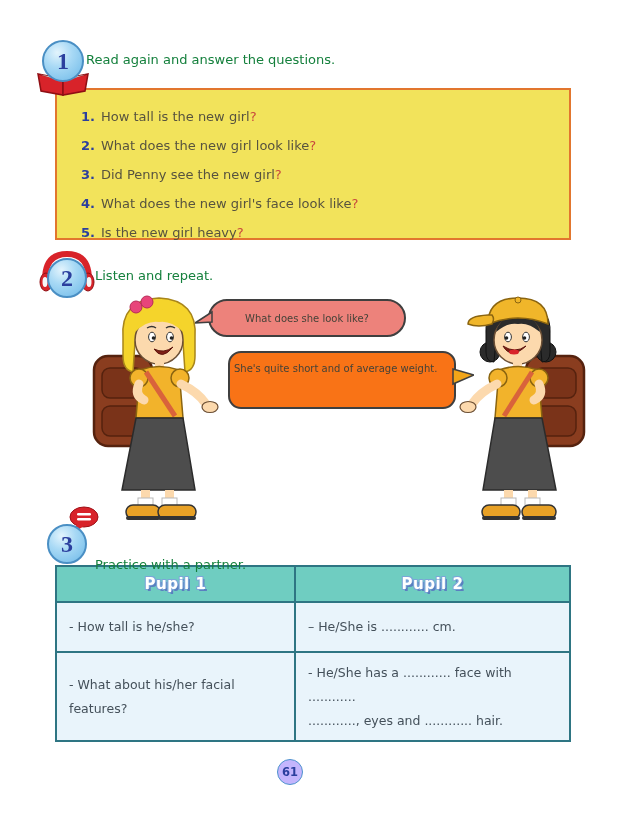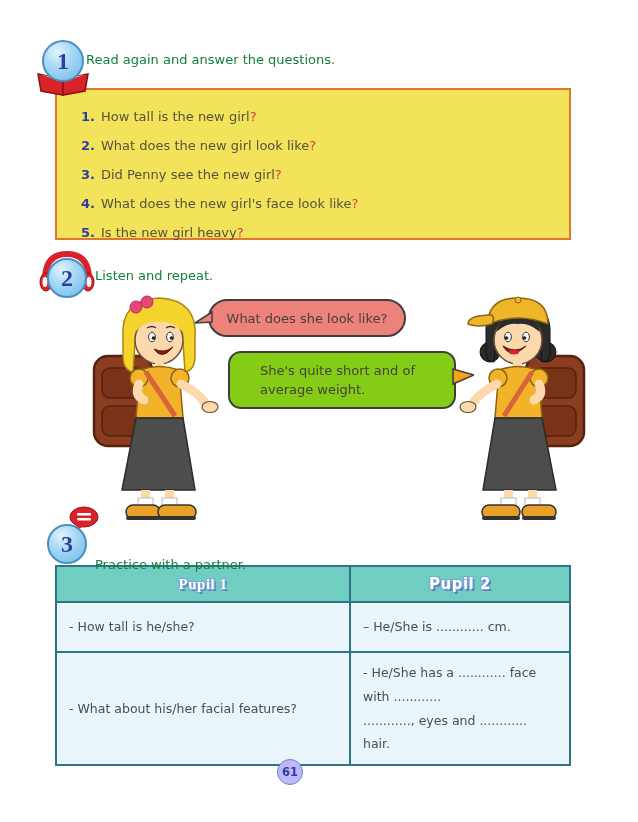--- a/index.html
+++ b/index.html
@@ -14,39 +14,39 @@
   .ex-title { position:absolute; font-size:13px; font-weight:normal; color:#15803d; z-index:3;}
 
   
   .qbox { position:absolute; left:55px; top:88px; width:516px; height:152px;
     background:#f2e35b; border:2.5px solid #e2762e; padding:12px 24px 6px 24px; }
   .qrow { height:29px; display:flex; align-items:center; font-size:13px; color:#57533f; }
   .qnum { color:#2b3f9e; font-weight:bold; margin-right:6px; }
   .qmark { color:#c8473d; }
 
   
-  .bubble { position:absolute; border:2px solid #3f3f3f; color:#454238; font-size:13px; z-index:2;}
+  .bubble { position:absolute; border:2px solid #3f3f3f; color:#454238; font-size:10px; z-index:2;}
   .bubble-pink { left:208px; top:299px; width:198px; height:38px; background:#ed827b;
     border-radius:19px; display:flex; align-items:center; justify-content:center; }
-  .bubble-orange { left:228px; top:351px; width:228px; height:58px; background:#84cc16;
-    border-radius:13px; padding:9px 30px; line-height:1.45; }
+  .bubble-orange { left:228px; top:351px; width:228px; height:58px; background:#f97316;
+    border-radius:13px; padding:9px 4px; line-height:1.45; }
   .tail { position:absolute; }
 
   
   .character { position:absolute; width:152px; height:236px; z-index:1; }
 
   
   table.practice { position:absolute; left:55px; top:565px; width:516px; border-collapse:collapse; }
   table.practice th { background:#6fcdc1; color:#ffffff; font-size:15px; font-weight:bold;
     height:36px; border:2px solid #2e7583; letter-spacing:0.5px;
     text-shadow:-1px -1px 0 #7ba6d8, 1px -1px 0 #7ba6d8, -1px 1px 0 #7ba6d8, 2px 2px 0 #5a7fc0; }
   table.practice td { background:#e9f4fb; border:2px solid #2e7583; font-size:12.5px; color:#44505a;
     padding:8px 12px; vertical-align:middle; }
   td .cell-line { line-height:1.9; }
-  .col-left { width:294px;font-family:Liberation Serif, serif; }
+  .col-left { width:239px; }
 
   
   .pagenum { position:absolute; left:277px; top:759px; width:26px; height:26px; border-radius:50%;
     background:#c4b5fd; border:1.5px solid #4e93ce; color:#2b3f9e; font-size:11.5px; font-weight:bold;
     display:flex; align-items:center; justify-content:center; }
 
   .icon-abs { position:absolute; z-index:2; }
 </style>
 </head>
 <body>

